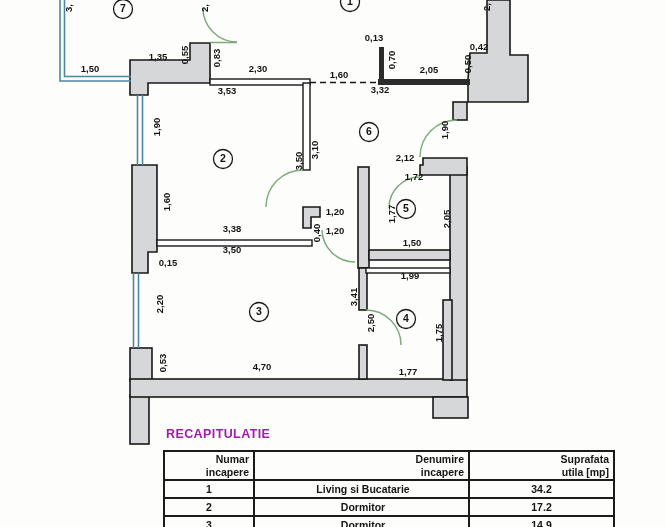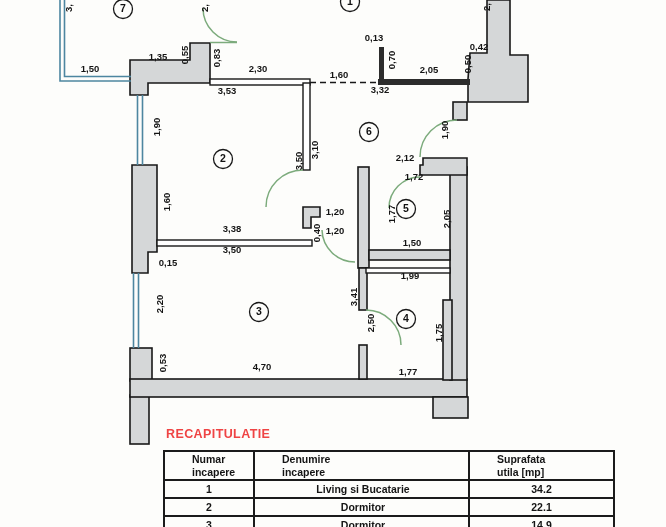--- a/index.html
+++ b/index.html
@@ -5,32 +5,32 @@
   html,body{margin:0;padding:0;}
   #stage{
     position:relative;width:666px;height:527px;overflow:hidden;
     background:#fdfdfb;font-family:"Liberation Sans",sans-serif;
   }
   #plan-svg{position:absolute;left:0;top:0;}
   .dim{font:600 9.5px "Liberation Sans",sans-serif;fill:#141414;}
   .roomnum{font:600 10.5px "Liberation Sans",sans-serif;fill:#111;}
   #recap-title{
     position:absolute;left:166px;top:427px;
-    font:bold 12.5px "Liberation Sans",sans-serif;color:#ef4444;letter-spacing:.4px;
+    font:bold 12.5px "Liberation Sans",sans-serif;color:#a21caf;letter-spacing:.4px;
   }
   #recap-table{
     position:absolute;left:163px;top:450px;width:351px;
     border-collapse:collapse;table-layout:fixed;
     font:600 10.5px "Liberation Sans",sans-serif;color:#141414;
   }
   #recap-table th,#recap-table td{
     border:2px solid #1b1b1b;padding:0 4px;height:16px;
     overflow:hidden;white-space:nowrap;
   }
-  #recap-table th{font-weight:600;text-align:left;line-height:13px;padding-top:1px;padding-left:27px;}
+  #recap-table th{font-weight:600;text-align:right;line-height:13px;padding-top:1px;padding-left:27px;}
   #recap-table td{text-align:center;}
   #recap-table td.name{text-align:center;padding-left:7px;}
 </style>
 </head>
 <body>
 
 <div id="stage">
 
   <svg id="plan-svg" width="666" height="527" viewBox="0 0 666 527">
 
@@ -172,21 +172,21 @@
     </thead>
     <tbody id="recap-body">
         <tr>
           <td>1</td>
           <td class="name">Living si Bucatarie</td>
           <td>34.2</td>
         </tr>
         <tr>
           <td>2</td>
           <td class="name">Dormitor</td>
-          <td>22.1</td>
+          <td>17.2</td>
         </tr>
         <tr>
           <td>3</td>
           <td class="name">Dormitor</td>
           <td>14.9</td>
         </tr>
       </tbody>
   </table>
 
 </div>

